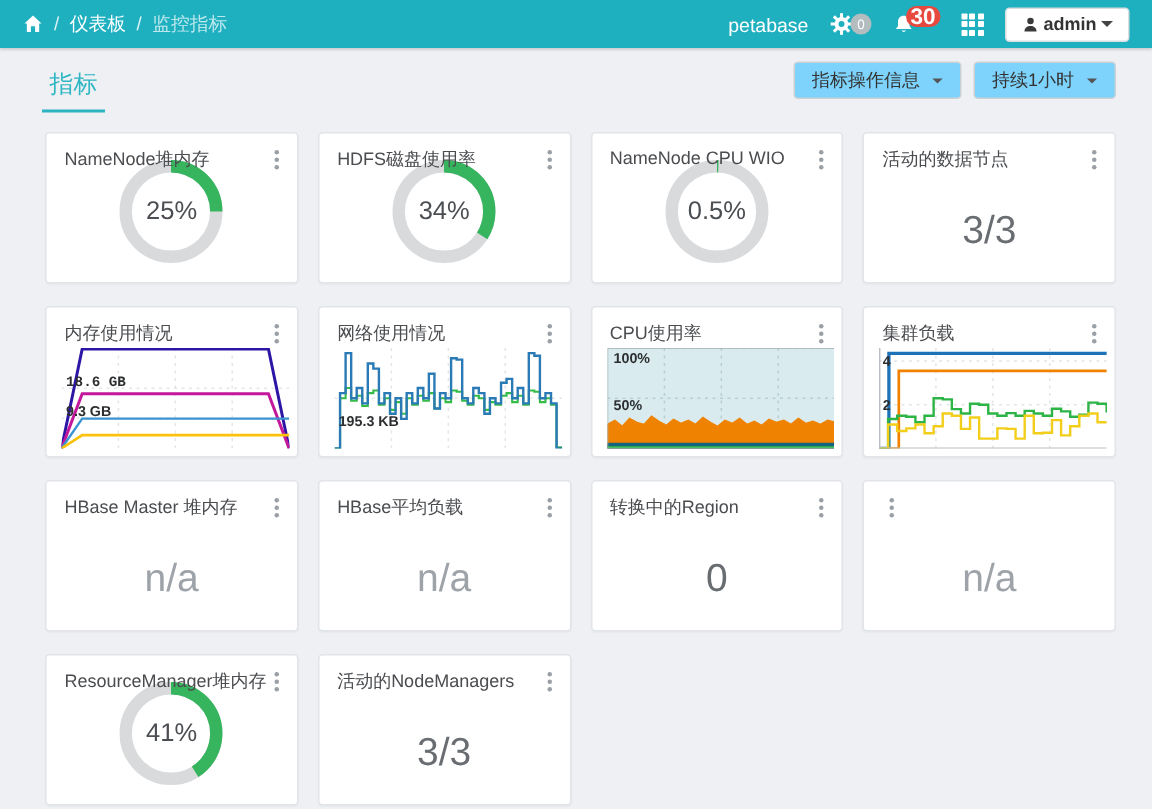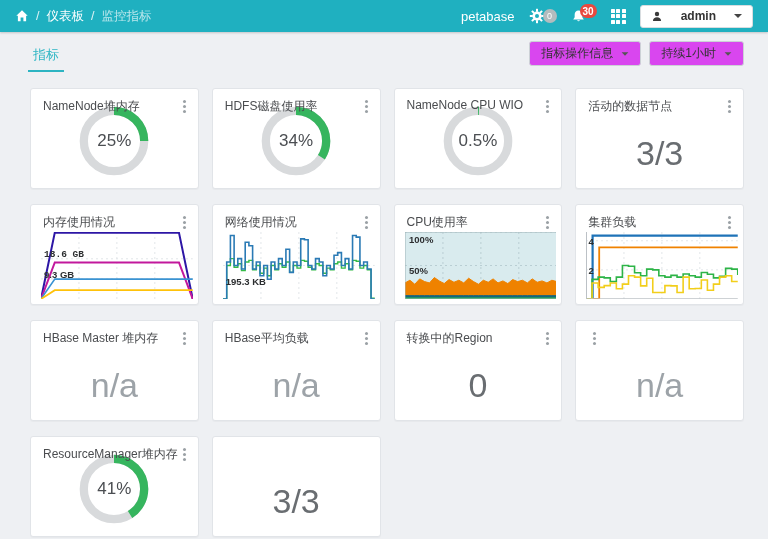--- a/index.html
+++ b/index.html
@@ -10,49 +10,49 @@
     display:flex;align-items:center;padding:0 15px;color:#fff;box-shadow:0 1px 2px rgba(0,0,0,.18);z-index:5}
   .crumb{display:flex;align-items:center;gap:7px;font-size:12.5px}
   .crumb .sep{color:rgba(255,255,255,.85)}
   .crumb .current{color:rgba(255,255,255,.7)}
   .topbar-right{margin-left:auto;display:flex;align-items:center;gap:14px}
   .brand{font-size:13px}
   .icon-wrap{position:relative;display:flex;align-items:center;cursor:pointer}
   .badge-gray{display:inline-flex;align-items:center;justify-content:center;min-width:14px;height:14px;
     border-radius:7px;background:#b3bcbe;color:#fff;font-size:9px;margin-left:-2px;padding:0 3px}
   .badge-red{display:inline-flex;align-items:center;justify-content:center;min-width:17px;height:14px;
-    border-radius:7px;background:#e8493f;color:#fff;font-size:10px;font-weight:bold;
+    border-radius:7px;background:#e8493f;color:#fff;font-size:15px;font-weight:bold;
     margin-left:-6px;transform:translateY(-5px);padding:0 3px}
   .grid9{display:grid;grid-template-columns:repeat(3,4px);grid-template-rows:repeat(3,4px);gap:1.5px;cursor:pointer}
   .grid9 i{background:#fff;border-radius:.5px}
-  .userbtn{display:flex;align-items:center;gap:18px;height:23px;background:#fff;border-radius:3px;
+  .userbtn{display:flex;align-items:center;gap:3px;height:23px;background:#fff;border-radius:3px;
     padding:0 10px;color:#333;font-size:12px;font-weight:bold;cursor:pointer;border:1px solid #d8dde0}
   .caret{width:0;height:0;border-left:4px solid transparent;border-right:4px solid transparent;border-top:4px solid #444}
   
   .toolbar{position:absolute;top:32px;left:0;right:0;height:46px}
-  .tab{position:absolute;left:28px;top:14px;font-size:13px;color:#2fb6c4;padding:0 5px 6px;
+  .tab{position:absolute;left:28px;top:14px;font-size:16px;color:#2fb6c4;padding:0 5px 6px;
     border-bottom:2px solid #2db4c2;cursor:pointer}
   .toolbar-buttons{position:absolute;right:24px;top:9px;display:flex;gap:8px}
-  .tbtn{display:flex;align-items:center;gap:8px;height:25px;padding:0 11px;background:#d946ef;
+  .tbtn{display:flex;align-items:center;gap:8px;height:25px;padding:0 11px;background:#7dd3fc;
     border:1px solid #ccd1d6;border-radius:3px;font-size:12px;color:#333;cursor:pointer}
   .tbtn .caret{border-top-color:#555;transform:scale(.85)}
   
   #cards-grid{position:absolute;left:30px;right:24px;top:88px;display:grid;
     grid-template-columns:repeat(4,1fr);column-gap:13px;row-gap:15px;grid-auto-rows:101px}
   .card{position:relative;background:#fff;border:1px solid #e1e4e8;border-radius:3px;overflow:hidden;
     box-shadow:0 1px 1px rgba(0,0,0,.03)}
   .card-head{position:absolute;top:9px;left:12px;right:7px;display:flex;justify-content:space-between;align-items:flex-start;z-index:3}
   .card-title{font-size:12px;color:#4a4c4f;white-space:nowrap}
   .kebab{display:flex;flex-direction:column;gap:2px;padding:2px 5px;cursor:pointer}
   .kebab i{width:3px;height:3px;border-radius:50%;background:#9aa0a5}
   .gauge-wrap{position:absolute;left:50%;top:15px;transform:translateX(-50%);width:74px;height:74px}
   .gauge-label{position:absolute;inset:0;display:flex;align-items:center;justify-content:center;
     font-size:17px;font-weight:normal;color:#4b4e52}
   .big-value{position:absolute;left:0;right:0;top:30px;bottom:0;display:flex;align-items:center;
-    justify-content:center;font-size:34px;color:#696d71}
+    justify-content:center;font-size:26px;color:#696d71}
   .big-value.na{color:#9da3a8}
   .chart{position:absolute;left:10px;right:5px;top:27px;bottom:5px}
   .chart svg{position:absolute;inset:0;width:100%;height:100%;display:block}
   .chart-label{position:absolute;font-size:9.5px;font-weight:bold;color:#2c2e30;line-height:1;white-space:nowrap;pointer-events:none;z-index:2}
 </style>
 </head>
 <body>
 
 <div class="topbar">
   <div class="crumb">
@@ -332,15 +332,23 @@
           <i></i>
           <i></i>
         </span>
       </div>
       <div class="gauge-wrap"><svg viewBox="0 0 76 76" width="74" height="74">
           <circle cx="38" cy="38" r="31" fill="none" stroke="#d8dadc" stroke-width="8.5"></circle>
           <circle cx="38" cy="38" r="31" fill="none" stroke="#36b55e" stroke-width="8.5" stroke-dasharray="79.86 194.78" transform="rotate(-90 38 38)"></circle>
         </svg><div class="gauge-label">41%</div></div>
     </div>
     <div class="card">
+      <div class="card-head">
+        <span class="card-title">活动的NodeManagers</span>
+        <span class="kebab">
+          <i></i>
+          <i></i>
+          <i></i>
+        </span>
+      </div>
       <div class="big-value">3/3</div>
     </div>
   </div>
 
 </body></html>

